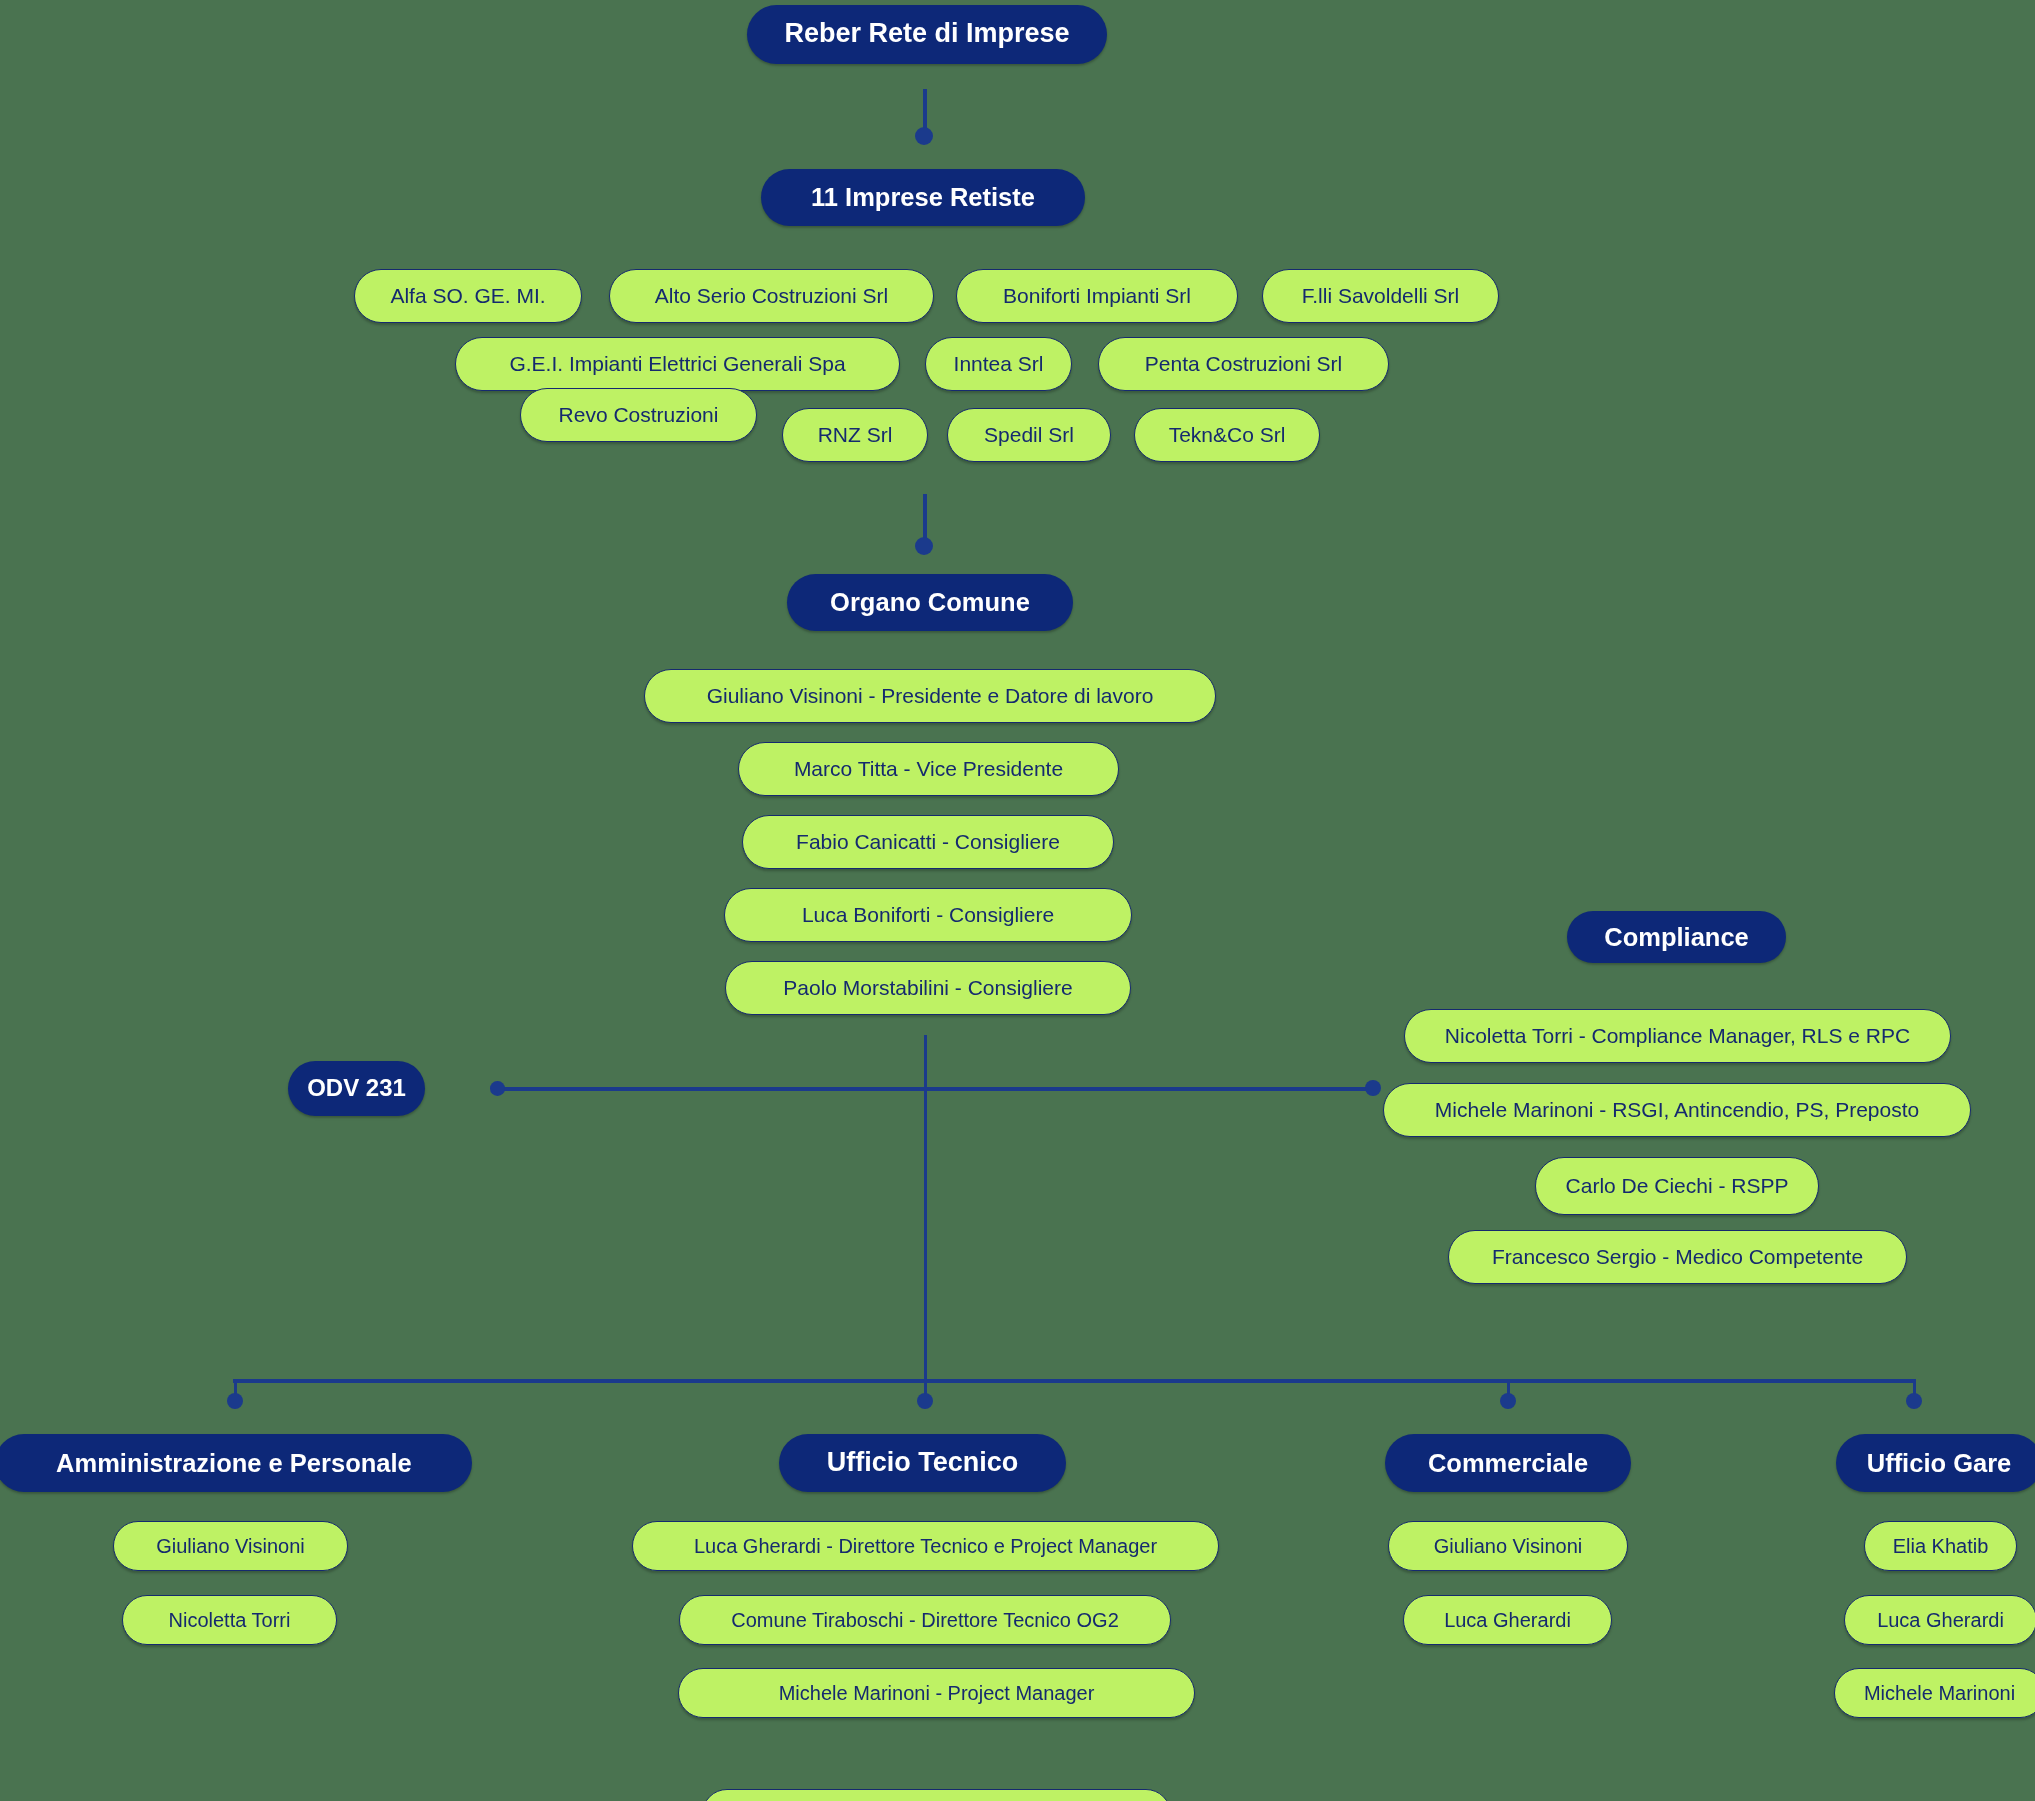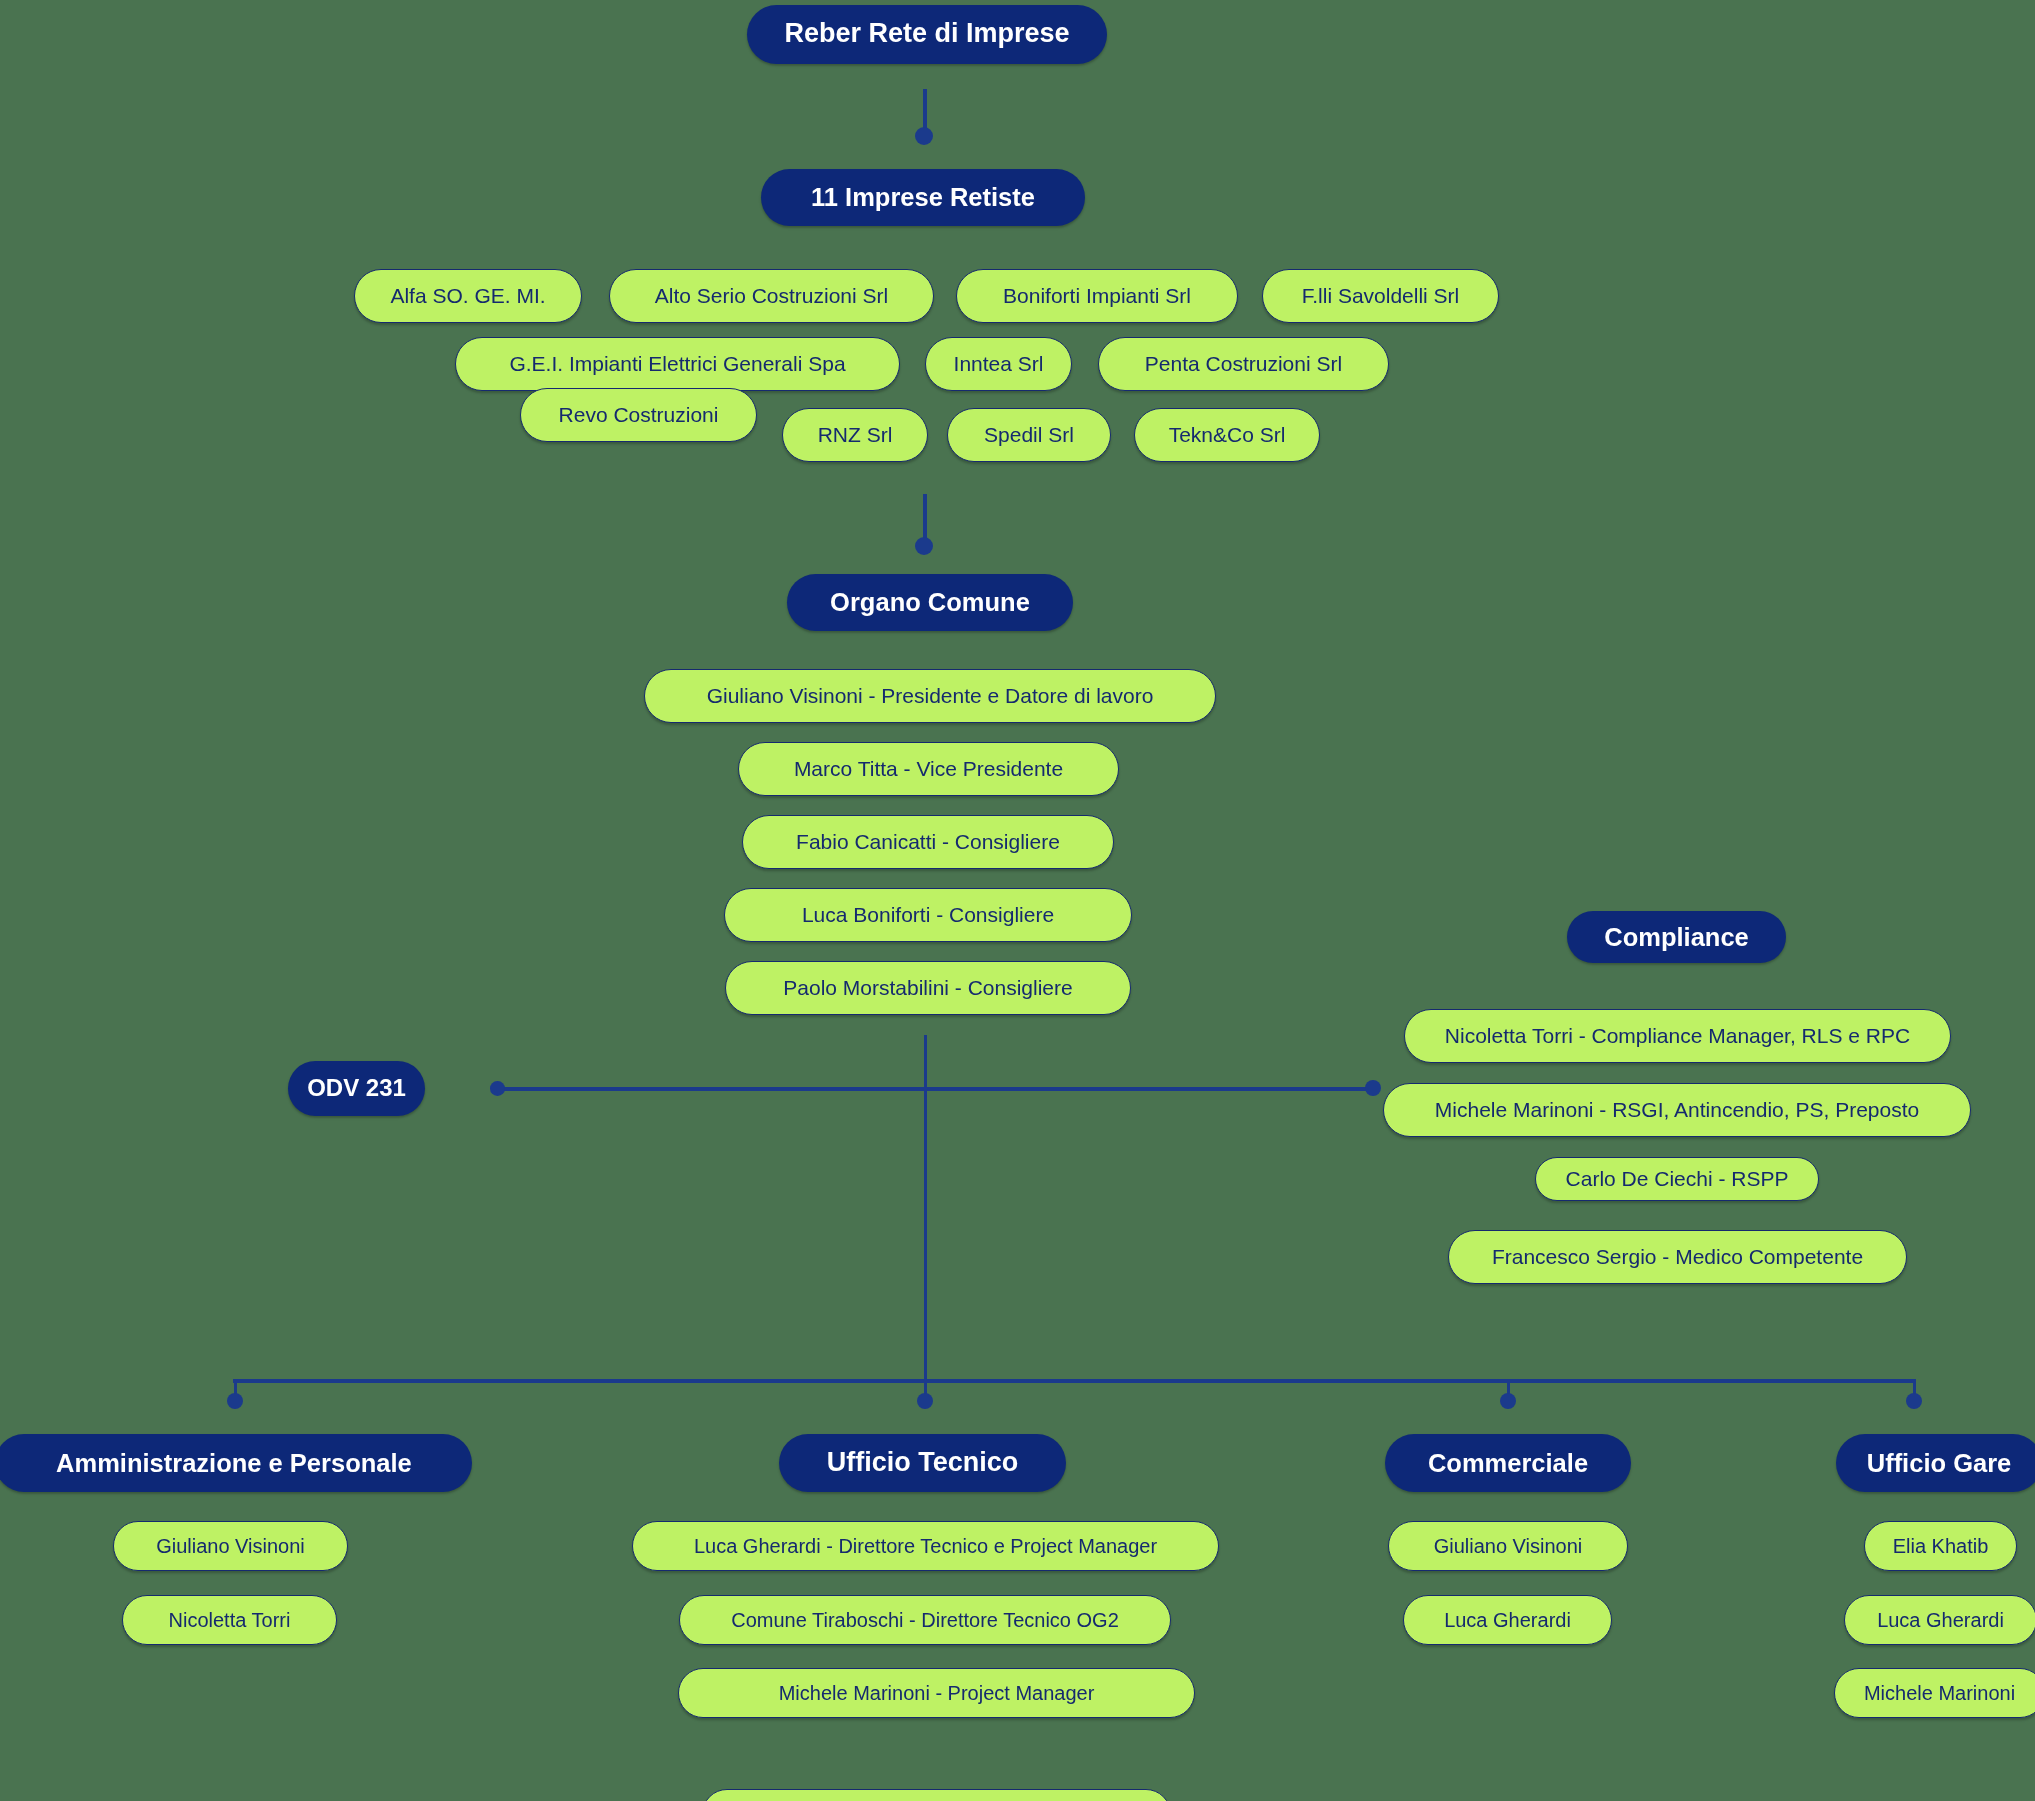--- a/index.html
+++ b/index.html
@@ -107,21 +107,21 @@
 
   <div class="node primary" style="left:288px; top:1061px; width:137px; height:55px; font-size:24px;">ODV 231</div>
   <div class="hline" style="left:496px; top:1087px; width:884px;"></div>
   <div class="dot" style="left:490px; top:1087px; width:14.6px; height:14.6px; top:1081px;"></div>
   <div class="dot" style="left:1365px; top:1080px; width:16.4px; height:16.4px;"></div>
 
   <div class="node primary" style="left:1567px; top:911px; width:219px; height:52px; font-size:25.5px;">Compliance</div>
 
   <div class="node pill" style="left:1404px; top:1009px; width:547px; height:54px; font-size:21px;">Nicoletta Torri - Compliance Manager, RLS e RPC</div>
   <div class="node pill" style="left:1383px; top:1083px; width:588px; height:54px; font-size:21px;">Michele Marinoni - RSGI, Antincendio, PS, Preposto</div>
-  <div class="node pill" style="left:1535px; top:1157px; width:284px; height:44px; font-size:21px;">Carlo De Ciechi - RSPP</div>
+  <div class="node pill" style="left:1535px; top:1157px; width:284px; height:58px; font-size:21px;">Carlo De Ciechi - RSPP</div>
   <div class="node pill" style="left:1448px; top:1230px; width:459px; height:54px; font-size:21px;">Francesco Sergio - Medico Competente</div>
 
   <div class="hline" style="left:233px; top:1379px; width:1681px;"></div>
 
   <div class="thinline" style="left:234px; top:1379px; height:22px;"></div>
   <div class="dot" style="left:227px; top:1393px; width:16.4px; height:16.4px;"></div>
 
   <div class="thinline" style="left:924px; top:1379px; height:22px;"></div>
   <div class="dot" style="left:917px; top:1393px; width:16.4px; height:16.4px;"></div>
 

